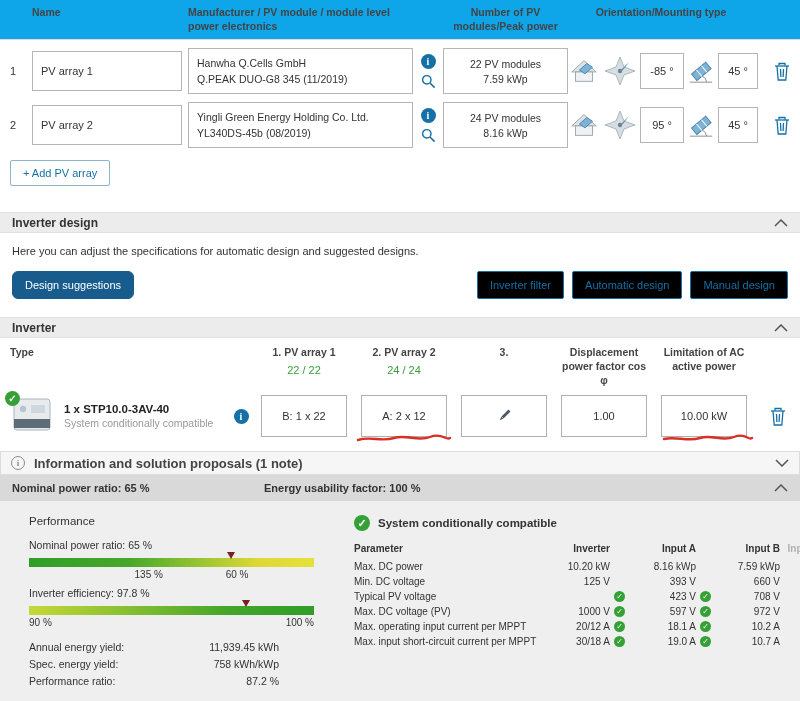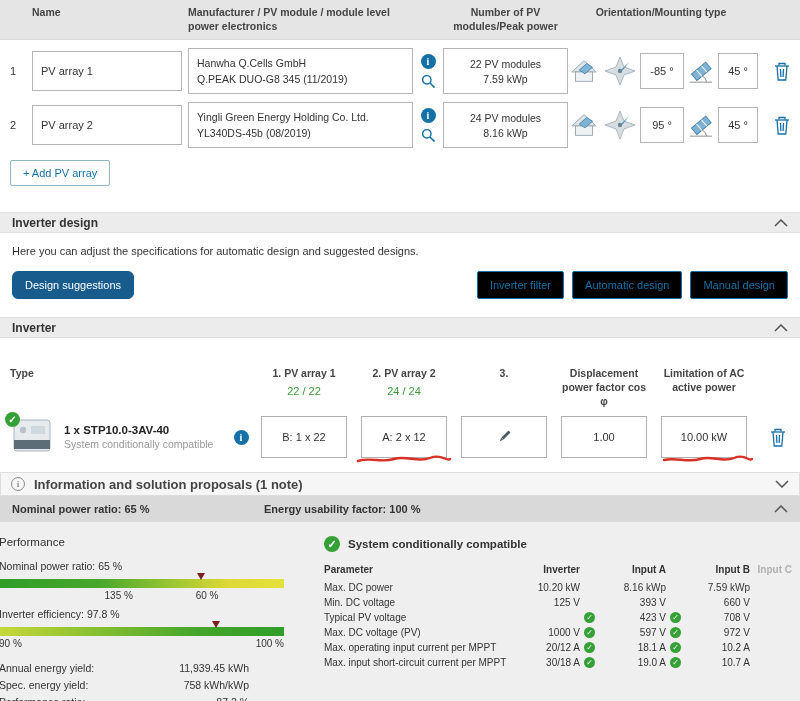--- a/index.html
+++ b/index.html
@@ -9,21 +9,21 @@
   
   .pvrow { display:flex; align-items:center; padding:0 10px; }
   .cell-idx { width:16px; flex:none; text-align:left; }
   .cell-name { width:150px; flex:none; margin-left:6px; }
   .cell-mfr { width:225px; flex:none; margin-left:6px; }
   .cell-ico { width:20px; flex:none; margin-left:5px; display:flex; flex-direction:column; align-items:center; gap:5px; }
   .cell-mod { width:125px; flex:none; margin-left:5px; }
   .cell-orient { margin-left:auto; display:flex; align-items:center; gap:4px; }
   .cell-orient-h { margin-left:auto; width:188px; text-align:center; }
   .cell-trash { width:24px; flex:none; margin-left:12px; display:flex; justify-content:center; }
-  .pv-head { background:#e5e5e5; border-bottom:1px solid #ddd; padding-top:6px; padding-bottom:6px; align-items:flex-start; min-height:34px; }
+  .pv-head { background:#0ea5e9; border-bottom:1px solid #ddd; padding-top:6px; padding-bottom:6px; align-items:flex-start; min-height:34px; }
   .hlabel { font-weight:bold; font-size:10.5px; color:#444; line-height:1.3; }
   .center { text-align:center; }
   .pv-data { margin-top:8px; }
   .fbox { border:1px solid #b5b5b5; background:#fff; width:100%; }
   .name-box { height:40px; display:flex; align-items:center; padding:0 8px; }
   .mfr-box { height:46px; padding:4px 8px; display:flex; flex-direction:column; justify-content:center; gap:4px; font-size:10.5px; }
   .mod-box { height:46px; display:flex; flex-direction:column; justify-content:center; align-items:center; gap:3px; font-size:10.5px; }
   .ang-box { border:1px solid #b5b5b5; background:#fff; height:36px; width:44px; display:flex; align-items:center; justify-content:center; }
   .ang-box.sm { width:40px; }
   .ico-btn { display:flex; align-items:center; justify-content:center; cursor:pointer; }
@@ -42,21 +42,21 @@
   .btn-dark { background:#175c8c; color:#fff; border:1px solid #175c8c; padding:7px 12px; font-size:11px; border-radius:6px; cursor:pointer; font-family:inherit; }
   .btn-blue { background:#000000; color:#1470a6; border:1px solid #1470a6; padding:7px 12px; font-size:11px; border-radius:2px; cursor:pointer; font-family:inherit; }
   .right-btns { margin-left:auto; display:flex; gap:8px; }
 
   
   .invrow { display:flex; align-items:center; gap:6px; padding:0 10px; }
   .t-col { width:215px; flex:none; }
   .i-col { width:20px; flex:none; display:flex; justify-content:center; }
   .col94 { width:94px; flex:none; text-align:center; }
   .tr-col { width:24px; flex:none; margin-left:auto; display:flex; justify-content:center; }
-  .inv-head { align-items:flex-start; padding-top:29px; }
+  .inv-head { align-items:flex-start; padding-top:8px; }
   .count { color:#3a9d3a; margin-top:4px; font-size:11px; text-align:center; }
   .inv-data { height:58px; position:relative; }
   .inv-box { border:1px solid #b0b0b0; background:#fff; height:42px; width:86px; margin:0 auto; display:flex; align-items:center; justify-content:center; font-size:11px; cursor:pointer; }
   .type-cell { display:flex; align-items:center; gap:10px; }
   .thumb-wrap { position:relative; width:44px; flex:none; }
   .badge { position:absolute; top:-5px; left:-5px; width:15px; height:15px; border-radius:50%; background:#35a035; color:#fff; font-size:10px; line-height:15px; text-align:center; font-weight:bold; }
   .tname { font-weight:bold; font-size:11.5px; color:#222; }
   .tstatus { color:#999; font-size:10.5px; margin-top:2px; }
   .squig { position:absolute; pointer-events:none; }
 
@@ -64,21 +64,21 @@
   .notei { display:inline-block; width:14px; height:14px; border-radius:50%; border:1px solid #8a8a8a; color:#8a8a8a; font:bold 9px/13px "Liberation Serif", serif; text-align:center; }
   .note-text { font-weight:bold; font-size:13px; color:#444; }
   .note-row .chev { margin-left:auto; display:flex; }
 
   .sumband { height:26px; background:#d9d9d9; display:flex; align-items:center; padding:0 12px; font-weight:bold; font-size:11px; color:#333; }
   .sum1 { width:262px; flex:none; }
   .sum2 { width:252px; flex:none; }
   .sumband .chev { margin-left:auto; display:flex; }
 
   
-  .details { flex:1; background:#efefef; display:flex; gap:40px; padding:14px 8px; overflow:hidden;justify-content:flex-end; }
+  .details { flex:1; background:#efefef; display:flex; gap:40px; padding:14px 29px; overflow:hidden; }
   .perf { width:285px; flex:none; }
   .perf-title { font-size:11.5px; color:#333; margin-bottom:12px; }
   .blabel { font-size:10.5px; margin-bottom:3px; }
   .barwrap { position:relative; margin-top:7px; }
   .bar { height:9px; width:100%; }
   .bar1 { background:linear-gradient(to right,#2f9e27 0%,#47a72b 35%,#9fc733 62%,#ddd835 80%,#e4e23a 100%); }
   .bar2 { background:linear-gradient(to right,#c6d839 0%,#8fc232 30%,#44a52a 70%,#2f9e27 100%); }
   .marker { position:absolute; top:-6px; width:0; height:0; border-left:4px solid transparent; border-right:4px solid transparent; border-top:7px solid #7b2020; transform:translateX(-50%); }
   .scale { position:relative; height:14px; font-size:10px; color:#333; margin-bottom:6px; }
   .scale span { position:absolute; top:2px; }

